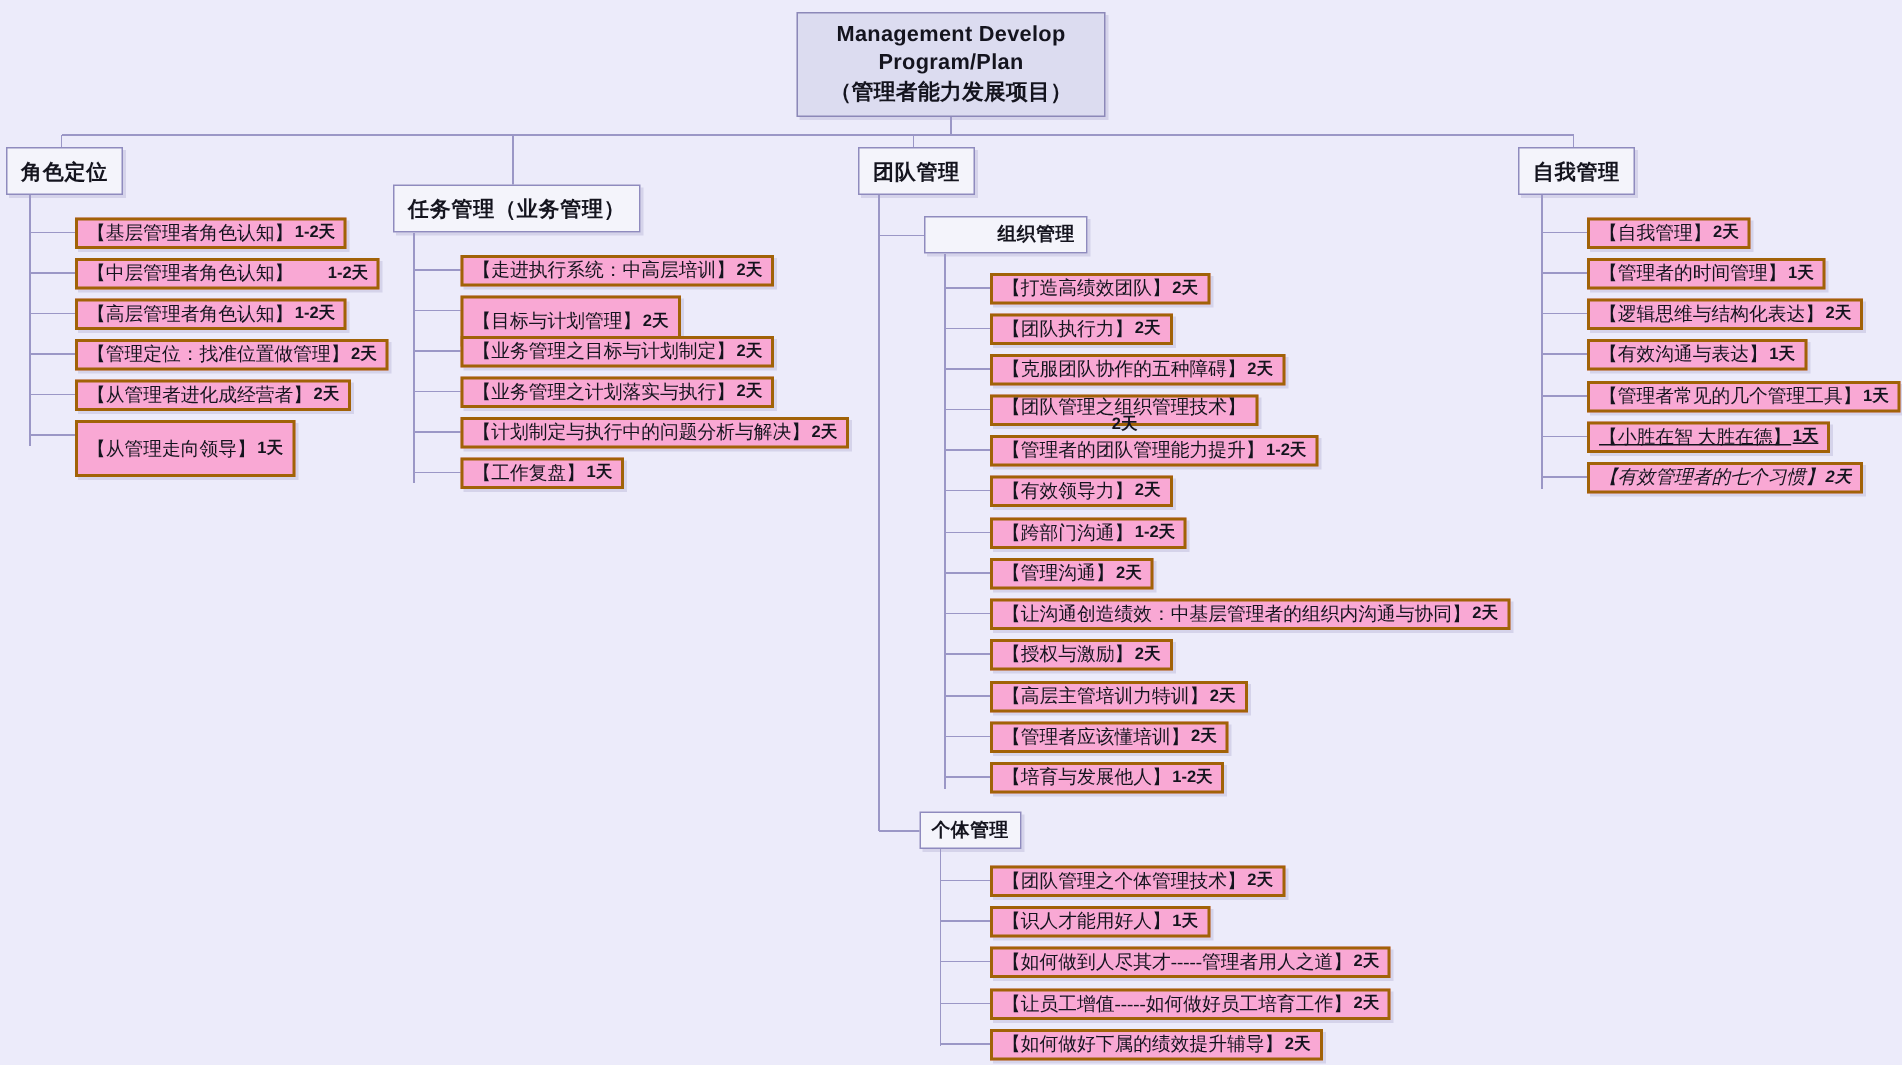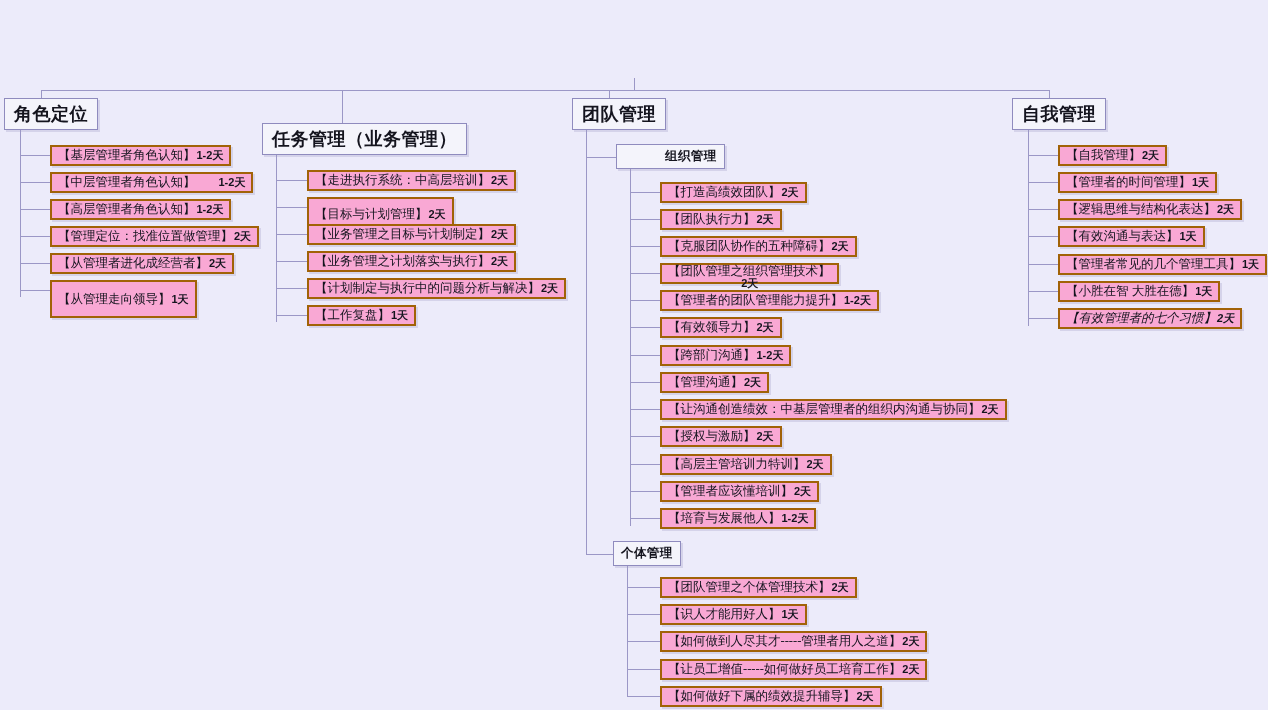--- a/index.html
+++ b/index.html
@@ -52,21 +52,21 @@
     flex-direction: column;
     line-height: 1.35;
     letter-spacing: .2px;
   }
   .node.root .rline { display: block; }
   
   .node.branch {
     background: #f4f4fb;
     border: 1px solid #8f8bbe;
     font-weight: bold;
-    font-size: 18px;
+    font-size: 14px;
     padding: 0 9px;
     letter-spacing: .5px;
   }
   
   .node.subbranch {
     background: #f4f4fb;
     border: 1px solid #8f8bbe;
     font-weight: bold;
     font-size: 12.5px;
     padding: 0 7px;
@@ -151,20 +151,25 @@
       <path d="M1028,155 L1058,155"></path>
       <path d="M1028,182 L1058,182"></path>
       <path d="M1028,209 L1058,209"></path>
       <path d="M1028,236 L1058,236"></path>
       <path d="M1028,264 L1058,264"></path>
       <path d="M1028,291 L1058,291"></path>
       <path d="M1028,318 L1058,318"></path>
     </g>
   </svg>
 
+  <div class="node root" style="left:531px; top:8px; width:206px; height:70px;">
+    <span class="rline">Management Develop</span>
+    <span class="rline">Program/Plan</span>
+    <span class="rline">（管理者能力发展项目）</span>
+  </div>
 
   <div class="node branch" style="left:4px; top:98px; height:32px;">
     <span>角色定位</span>
   </div>
   <div class="node leaf" style="left:50px; top:145px; height:21px;">
     <span>【基层管理者角色认知】</span>
       <span class="days">1-2天</span>
   </div>
   <div class="node leaf" style="left:50px; top:172px; height:21px;gap:22px;">
     <span>【中层管理者角色认知】</span>
@@ -315,21 +320,21 @@
       <span class="days">2天</span>
   </div>
   <div class="node leaf" style="left:1058px; top:226px; height:21px;">
     <span>【有效沟通与表达】</span>
       <span class="days">1天</span>
   </div>
   <div class="node leaf" style="left:1058px; top:254px; height:21px;">
     <span>【管理者常见的几个管理工具】</span>
       <span class="days">1天</span>
   </div>
-  <div class="node leaf" style="left:1058px; top:281px; height:21px;">
+  <div class="node leaf" style="left:1058px; top:281px; height:21px;text-decoration:underline;">
     <span>【小胜在智 大胜在德】</span>
       <span class="days">1天</span>
   </div>
   <div class="node leaf" style="left:1058px; top:308px; height:21px;font-style:italic;">
     <span>【有效管理者的七个习惯】</span>
       <span class="days">2天</span>
   </div>
 
 </div>
 

